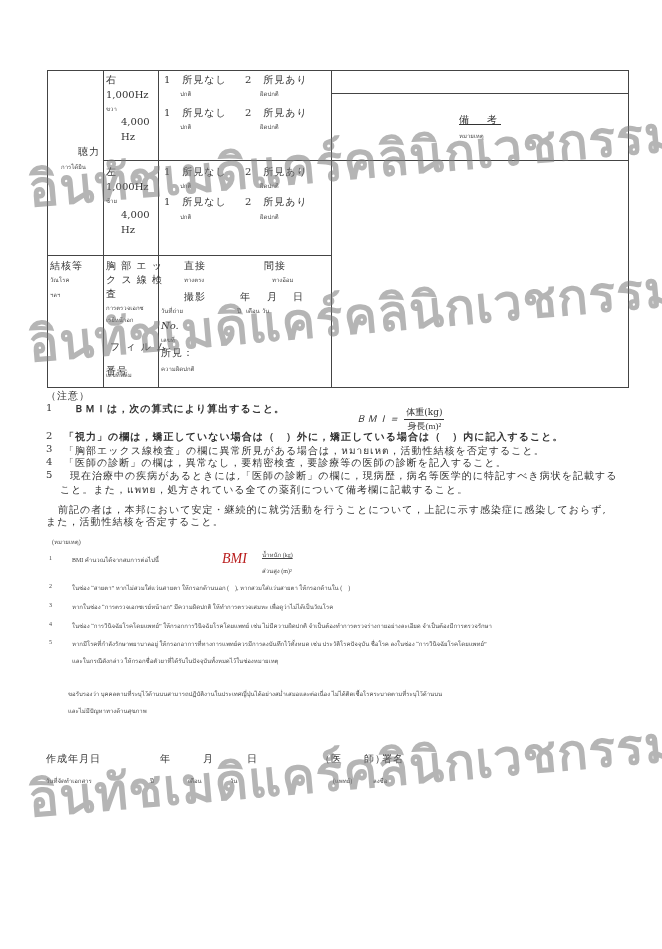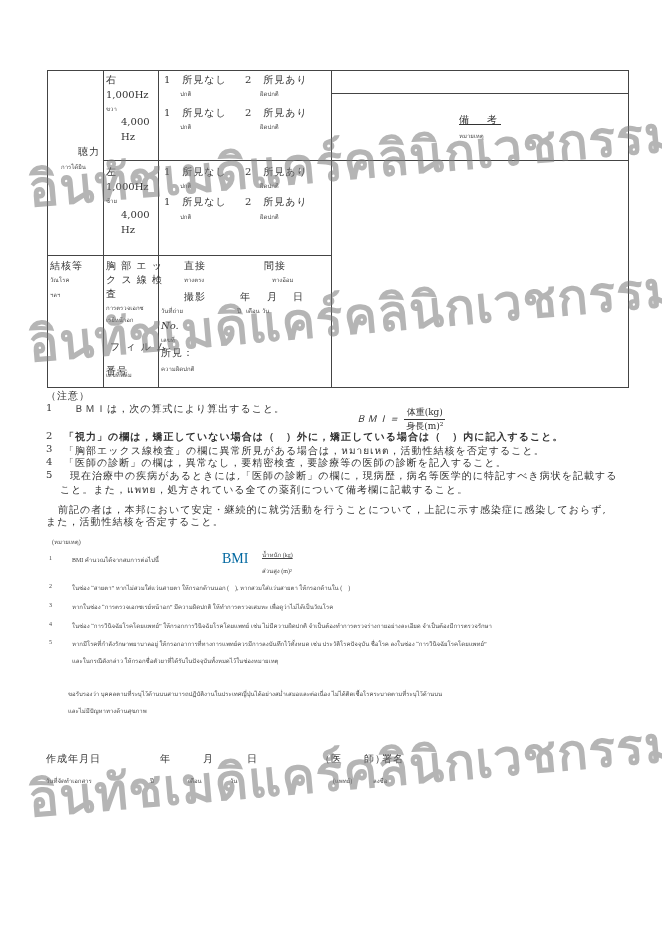--- a/index.html
+++ b/index.html
@@ -7,21 +7,21 @@
          font-family:"DejaVu Serif", serif; color:#333; }
   .abs { position:absolute; }
   .jp { font-family:"DejaVu Serif", serif; font-size:10px; color:#333; letter-spacing:1px; white-space:nowrap; }
   .th { font-family:"Liberation Serif", serif; font-size:6px; color:#444; white-space:nowrap; }
   .line { position:absolute; background:#444; }
   .wm { position:absolute; font-family:"DejaVu Sans", sans-serif; font-size:50px; font-weight:bold;
         color:rgba(120,120,120,0.55); white-space:nowrap; transform-origin:left bottom;
         transform:rotate(-5deg); pointer-events:none; letter-spacing:1px; }
   .frac { display:inline-block; text-align:center; vertical-align:middle; }
   .frac .num { display:block; border-bottom:1px solid #333; padding:0 2px; }
-  .frac .den { display:block; padding:0 2px; }
+  .frac .den { display:block; padding:0 2px;font-family:Liberation Serif, serif; }
 </style>
 </head>
 <body>
 
 <div>
 
   <div class="line" style="left:47px;top:70px;width:581px;height:1px;"></div>
   <div class="line" style="left:47px;top:387px;width:582px;height:1px;"></div>
   <div class="line" style="left:47px;top:70px;width:1px;height:318px;"></div>
   <div class="line" style="left:628px;top:70px;width:1px;height:318px;"></div>
@@ -110,21 +110,21 @@
   <div class="abs jp" style="left:161px;top:320px;letter-spacing:0;font-style:italic;">No.</div>
   <div class="abs th" style="left:161px;top:335px;">เลขที่</div>
   <div class="abs jp" style="left:161px;top:346px;">所見：</div>
   <div class="abs th" style="left:161px;top:364px;">ความผิดปกติ</div>
 </div>
 
 <div>
   <div class="abs jp" style="left:46px;top:389px;">（注意）</div>
 
   <div class="abs jp" style="left:46px;top:402px;">1</div>
-  <div class="abs jp" style="left:74px;top:402px;">ＢＭＩは，次の算式により算出すること。</div>
+  <div class="abs jp" style="left:74px;top:402px;font-weight:bold;">ＢＭＩは，次の算式により算出すること。</div>
 
   <div class="abs jp" style="left:356px;top:406px;font-style:italic;">
     <span>ＢＭＩ＝</span>
     <span class="frac" style="font-size:9px;letter-spacing:0;font-style:normal;">
       <span class="num">体重(kg)</span>
       <span class="den">身長(m)²</span>
     </span>
   </div>
 
   <div class="abs jp" style="left:46px;top:430px;">2</div>
@@ -139,21 +139,21 @@
 
   <div class="abs jp" style="left:58px;top:503px;">前記の者は，本邦において安定・継続的に就労活動を行うことについて，上記に示す感染症に感染しておらず,</div>
   <div class="abs jp" style="left:46px;top:515px;">また，活動性結核を否定すること。</div>
 </div>
 
 <div>
   <div class="abs th" style="left:52px;top:537px;">(หมายเหตุ)</div>
 
   <div class="abs th" style="left:49px;top:555px;">1</div>
   <div class="abs th" style="left:72px;top:555px;">BMI คำนวณได้จากสมการต่อไปนี้</div>
-  <div class="abs" style="left:222px;top:551px;font-family:'Liberation Serif',serif;font-size:14px;color:#0369a1;">BMI</div>
+  <div class="abs" style="left:222px;top:551px;font-family:'Liberation Serif',serif;font-style:italic;font-size:14px;color:#b91c1c;">BMI</div>
   <div class="abs th" style="left:262px;top:550px;text-decoration:underline;">น้ำหนัก (kg)</div>
   <div class="abs th" style="left:262px;top:566px;">ส่วนสูง (m)²</div>
 
   <div class="abs th" style="left:49px;top:583px;">2</div>
   <div class="abs th" style="left:72px;top:583px;">ในช่อง “สายตา” หากไม่สวมใส่แว่นสายตา ให้กรอกด้านนอก (　), หากสวมใส่แว่นสายตา ให้กรอกด้านใน (　)</div>
   <div class="abs th" style="left:49px;top:602px;">3</div>
   <div class="abs th" style="left:72px;top:602px;">หากในช่อง “การตรวจเอกซเรย์หน้าอก” มีความผิดปกติ ให้ทำการตรวจเสมหะ เพื่อดูว่าไม่ได้เป็นวัณโรค</div>
   <div class="abs th" style="left:49px;top:621px;">4</div>
   <div class="abs th" style="left:72px;top:621px;">ในช่อง “การวินิจฉัยโรคโดยแพทย์” ให้กรอกการวินิจฉัยโรคโดยแพทย์ เช่น ไม่มีความผิดปกติ จำเป็นต้องทำการตรวจร่างกายอย่างละเอียด จำเป็นต้องมีการตรวจรักษา</div>
   <div class="abs th" style="left:49px;top:639px;">5</div>

